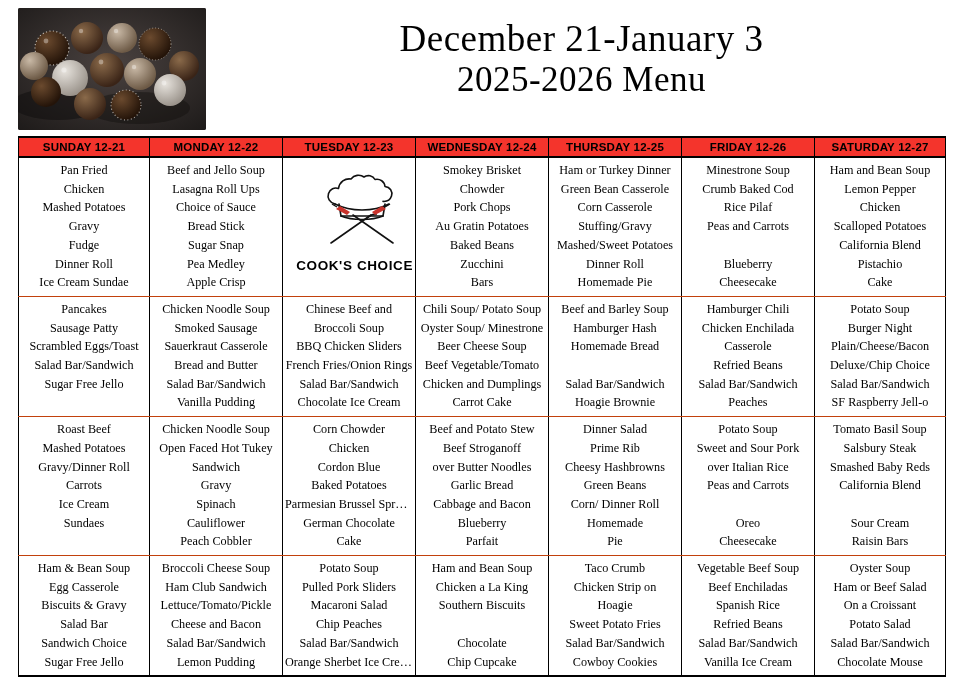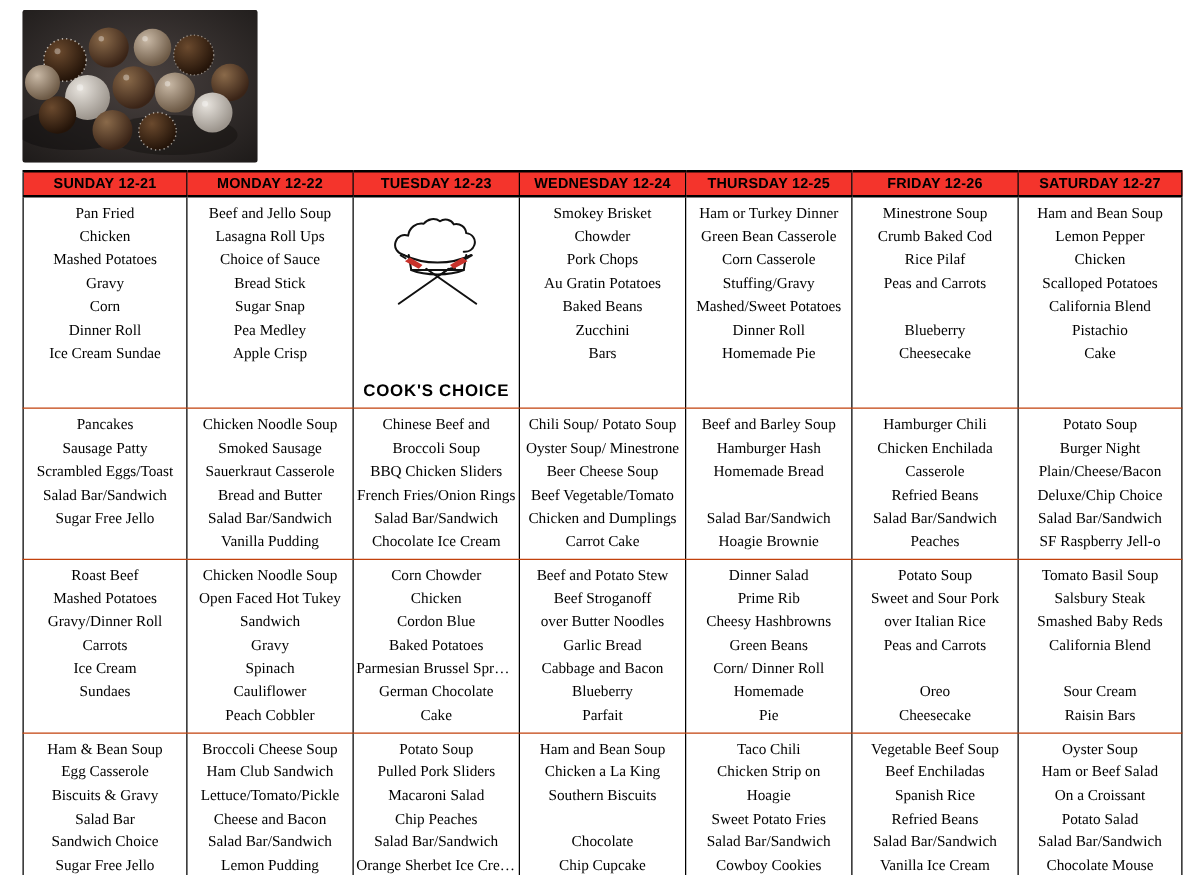--- a/index.html
+++ b/index.html
@@ -105,24 +105,23 @@
     border-bottom: 2px solid #000;
   }
   .cell-line { white-space: nowrap; overflow: hidden; text-overflow: ellipsis; }
   .cell-line.blank { color: transparent; }
 
   
   .cooks-cell { position: relative; height: 100%; }
   .cooks-inner {
     display: flex;
     flex-direction: column;
-    align-items: center;
+    align-items: flex-end;
     justify-content: flex-start;
     padding-top: 10px;
-    gap: 47px;
   }
   .cooks-label {
     font-family: "Liberation Sans", sans-serif;
     font-weight: bold;
     font-size: 13.5px;
     letter-spacing: 0.6px;
     margin-top: 2px;
   }
 </style>
 </head>
@@ -180,20 +179,24 @@
           <circle cx="63" cy="23" r="2.2"></circle>
           <circle cx="98" cy="23" r="2.2"></circle>
           <circle cx="46" cy="62" r="2.6"></circle>
           <circle cx="83" cy="54" r="2.4"></circle>
           <circle cx="116" cy="59" r="2.2"></circle>
           <circle cx="146" cy="75" r="2.4"></circle>
         </g>
       </svg>
     </div>
 
+    <div class="title-wrap">
+      <div class="title-line1">December 21-January 3</div>
+      <div class="title-line2">2025-2026 Menu</div>
+    </div>
   </div>
 
   <table class="menu-table">
     <colgroup>
       <col class="c0">
         <col class="c1">
         <col class="c2">
         <col class="c3">
         <col class="c4">
         <col class="c5">
@@ -210,21 +213,21 @@
         <th>FRIDAY 12-26</th>
         <th>SATURDAY 12-27</th>
       </tr>
 
       <tr class="datarow thickbottom">
         <td>
           <div class="cell-line">Pan Fried</div>
           <div class="cell-line">Chicken</div>
           <div class="cell-line">Mashed Potatoes</div>
           <div class="cell-line">Gravy</div>
-          <div class="cell-line">Corn</div>
+          <div class="cell-line">Fudge</div>
           <div class="cell-line">Dinner Roll</div>
           <div class="cell-line">Ice Cream Sundae</div>
         </td>
         <td>
           <div class="cell-line">Beef and Jello Soup</div>
           <div class="cell-line">Lasagna Roll Ups</div>
           <div class="cell-line">Choice of Sauce</div>
           <div class="cell-line">Bread Stick</div>
           <div class="cell-line">Sugar Snap</div>
           <div class="cell-line">Pea Medley</div>
@@ -451,21 +454,21 @@
         </td>
         <td>
           <div class="cell-line">Ham and Bean Soup</div>
           <div class="cell-line">Chicken a La King</div>
           <div class="cell-line">Southern Biscuits</div>
           <div class="cell-line blank">&nbsp;</div>
           <div class="cell-line">Chocolate</div>
           <div class="cell-line">Chip Cupcake</div>
         </td>
         <td>
-          <div class="cell-line">Taco Chili</div>
+          <div class="cell-line">Taco Crumb</div>
           <div class="cell-line">Chicken Strip on</div>
           <div class="cell-line">Hoagie</div>
           <div class="cell-line">Sweet Potato Fries</div>
           <div class="cell-line">Salad Bar/Sandwich</div>
           <div class="cell-line">Cowboy Cookies</div>
         </td>
         <td>
           <div class="cell-line">Vegetable Beef Soup</div>
           <div class="cell-line">Beef Enchiladas</div>
           <div class="cell-line">Spanish Rice</div>

